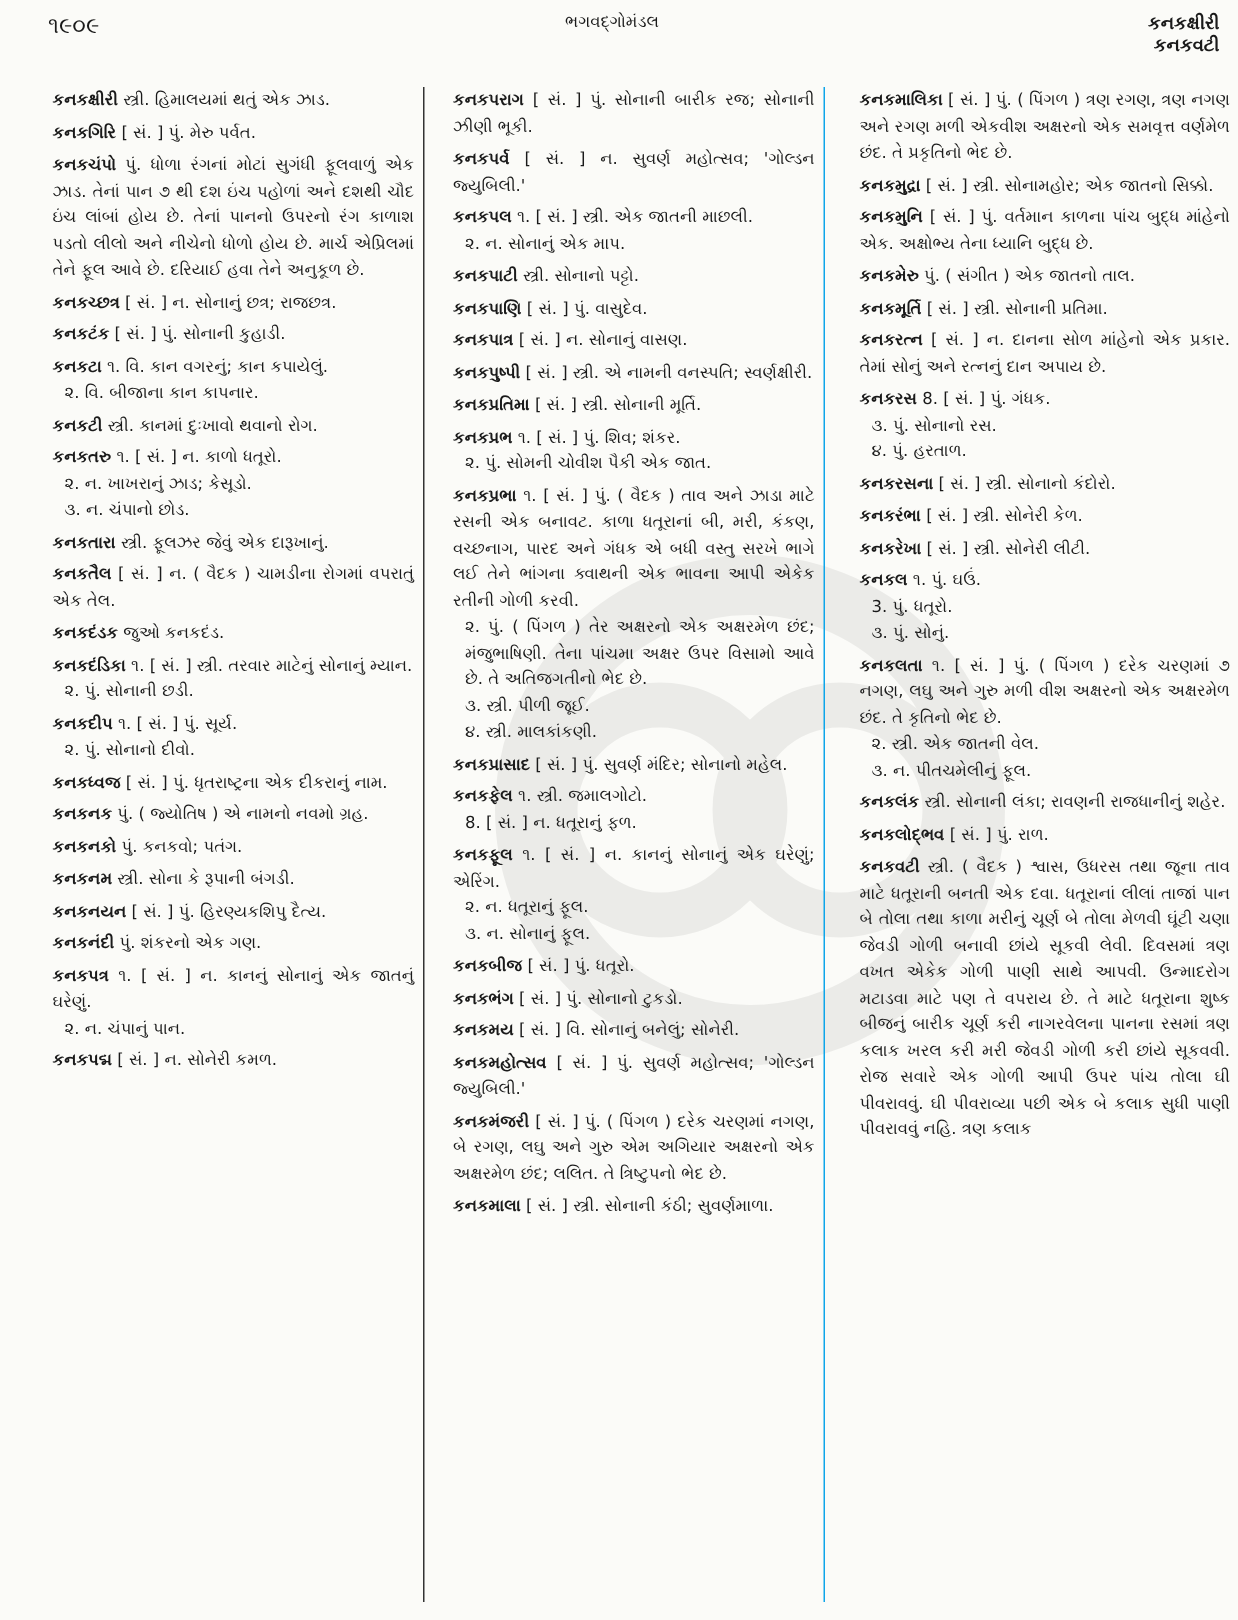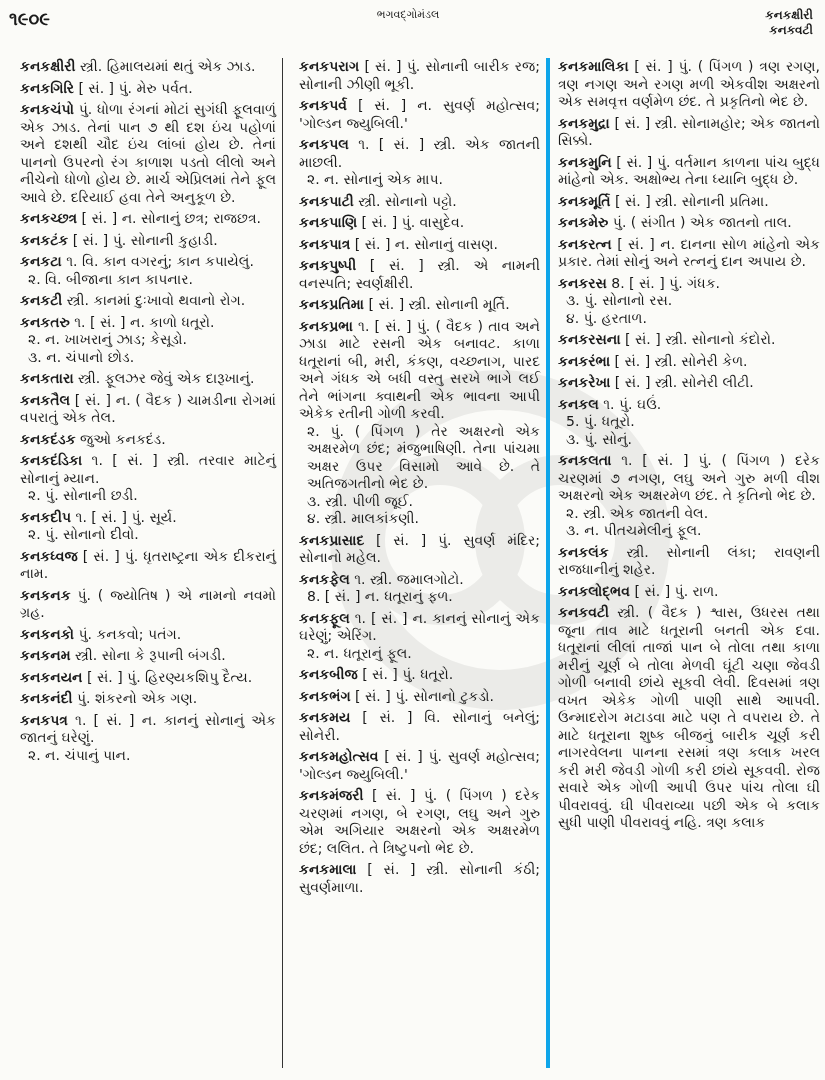--- a/index.html
+++ b/index.html
@@ -10,34 +10,35 @@
     color: #1a1a1a;
     position: relative;
   }
   .watermark {
     position: absolute; left: 300px; top: 340px; width: 400px; height: 400px;
     pointer-events: none; opacity: 0.06;
   }
   .header {
     position: absolute; left: 0; top: 0; width: 825px; height: 52px;
   }
-  .page-num { position: absolute; left: 9px; top: 8px; font-size: 18px; font-weight: bold; }
+  .page-num { position: absolute; left: 32px; top: 8px; font-size: 15px; font-weight: normal; }
   .book-title { position: absolute; left: 0; width: 816px; top: 8px; text-align: center; font-size: 11px; }
   .guide-words { position: absolute; right: 12px; top: 8px; text-align: right; font-size: 12px; font-weight: bold; line-height: 15px; }
   .columns {
     position: absolute; left: 20px; top: 58px; width: 800px; height: 1010px;
     display: flex;
   }
   .col { height: 100%; overflow: hidden; box-sizing: border-box; }
   .col1 { width: 262px; padding-right: 6px; }
-  .col2 { width: 268px; border-left: 1px solid #333; border-right: 4px solid #0ea5e9; padding: 0 6px 0 16px; }
+  .col2 { width: 268px; border-left: 1px solid #333; border-right: 1px solid #0ea5e9; padding: 0 6px 0 4px; }
   .col3 { width: 270px; padding-left: 8px; }
   .entry {
-    font-size: 14px; line-height: 17.5px; margin-bottom: 4px;
+    font-size: 11px; line-height: 17.5px; margin-bottom: 4px;
     text-align: justify;
+    margin-left: 15px;
   }
   .entry .sense { display: block; padding-left: 8px; }
   .hw { font-weight: bold; }
 </style>
 </head>
 <body>
 
 <svg class="watermark" viewBox="0 0 400 400">
   <circle cx="200" cy="200" r="150" fill="none" stroke="#000" stroke-width="40"></circle>
   <circle cx="140" cy="200" r="70" fill="none" stroke="#000" stroke-width="30"></circle>
@@ -68,51 +69,53 @@
       <div class="entry"><span class="hw">કનકદંડક</span> <span>જુઓ કનકદંડ.</span></div>
       <div class="entry"><span class="hw">કનકદંડિકા</span> <span>૧. [ સં. ] સ્ત્રી. તરવાર માટેનું સોનાનું મ્યાન.</span><span class="sense">૨. પું. સોનાની છડી.</span></div>
       <div class="entry"><span class="hw">કનકદીપ</span> <span>૧. [ સં. ] પું. સૂર્ય.</span><span class="sense">૨. પું. સોનાનો દીવો.</span></div>
       <div class="entry"><span class="hw">કનકધ્વજ</span> <span>[ સં. ] પું. ધૃતરાષ્ટ્રના એક દીકરાનું નામ.</span></div>
       <div class="entry"><span class="hw">કનકનક</span> <span>પું. ( જ્યોતિષ ) એ નામનો નવમો ગ્રહ.</span></div>
       <div class="entry"><span class="hw">કનકનકો</span> <span>પું. કનકવો; પતંગ.</span></div>
       <div class="entry"><span class="hw">કનકનમ</span> <span>સ્ત્રી. સોના કે રૂપાની બંગડી.</span></div>
       <div class="entry"><span class="hw">કનકનયન</span> <span>[ સં. ] પું. હિરણ્યકશિપુ દૈત્ય.</span></div>
       <div class="entry"><span class="hw">કનકનંદી</span> <span>પું. શંકરનો એક ગણ.</span></div>
       <div class="entry"><span class="hw">કનકપત્ર</span> <span>૧. [ સં. ] ન. કાનનું સોનાનું એક જાતનું ઘરેણું.</span><span class="sense">૨. ન. ચંપાનું પાન.</span></div>
+      <div class="entry"><span class="hw">કનકપદ્મ</span> <span>[ સં. ] ન. સોનેરી કમળ.</span></div>
     </div>
   <div class="col col2">
       <div class="entry"><span class="hw">કનકપરાગ</span> <span>[ સં. ] પું. સોનાની બારીક રજ; સોનાની ઝીણી ભૂકી.</span></div>
       <div class="entry"><span class="hw">કનકપર્વ</span> <span>[ સં. ] ન. સુવર્ણ મહોત્સવ; 'ગોલ્ડન જ્યુબિલી.'</span></div>
       <div class="entry"><span class="hw">કનકપલ</span> <span>૧. [ સં. ] સ્ત્રી. એક જાતની માછલી.</span><span class="sense">૨. ન. સોનાનું એક માપ.</span></div>
       <div class="entry"><span class="hw">કનકપાટી</span> <span>સ્ત્રી. સોનાનો પટ્ટો.</span></div>
       <div class="entry"><span class="hw">કનકપાણિ</span> <span>[ સં. ] પું. વાસુદેવ.</span></div>
       <div class="entry"><span class="hw">કનકપાત્ર</span> <span>[ સં. ] ન. સોનાનું વાસણ.</span></div>
       <div class="entry"><span class="hw">કનકપુષ્પી</span> <span>[ સં. ] સ્ત્રી. એ નામની વનસ્પતિ; સ્વર્ણક્ષીરી.</span></div>
       <div class="entry"><span class="hw">કનકપ્રતિમા</span> <span>[ સં. ] સ્ત્રી. સોનાની મૂર્તિ.</span></div>
+      <div class="entry"><span class="hw">કનકપ્રભ</span> <span>૧. [ સં. ] પું. શિવ; શંકર.</span><span class="sense">૨. પું. સોમની ચોવીશ પૈકી એક જાત.</span></div>
       <div class="entry"><span class="hw">કનકપ્રભા</span> <span>૧. [ સં. ] પું. ( વૈદક ) તાવ અને ઝાડા માટે રસની એક બનાવટ. કાળા ધતૂરાનાં બી, મરી, કંકણ, વચ્છનાગ, પારદ અને ગંધક એ બધી વસ્તુ સરખે ભાગે લઈ તેને ભાંગના ક્વાથની એક ભાવના આપી એકેક રતીની ગોળી કરવી.</span><span class="sense">૨. પું. ( પિંગળ ) તેર અક્ષરનો એક અક્ષરમેળ છંદ; મંજુભાષિણી. તેના પાંચમા અક્ષર ઉપર વિસામો આવે છે. તે અતિજગતીનો ભેદ છે.</span><span class="sense">૩. સ્ત્રી. પીળી જૂઈ.</span><span class="sense">૪. સ્ત્રી. માલકાંકણી.</span></div>
       <div class="entry"><span class="hw">કનકપ્રાસાદ</span> <span>[ સં. ] પું. સુવર્ણ મંદિર; સોનાનો મહેલ.</span></div>
       <div class="entry"><span class="hw">કનકફેલ</span> <span>૧. સ્ત્રી. જમાલગોટો.</span><span class="sense">8. [ સં. ] ન. ધતૂરાનું ફળ.</span></div>
-      <div class="entry"><span class="hw">કનકફૂલ</span> <span>૧. [ સં. ] ન. કાનનું સોનાનું એક ઘરેણું; એરિંગ.</span><span class="sense">૨. ન. ધતૂરાનું ફૂલ.</span></div>
+      <div class="entry"><span class="hw">કનકફૂલ</span> <span>૧. [ સં. ] ન. કાનનું સોનાનું એક ઘરેણું; એરિંગ.</span><span class="sense">૨. ન. ધતૂરાનું ફૂલ.</span><span class="sense">૩. ન. સોનાનું ફૂલ.</span></div>
       <div class="entry"><span class="hw">કનકબીજ</span> <span>[ સં. ] પું. ધતૂરો.</span></div>
       <div class="entry"><span class="hw">કનકભંગ</span> <span>[ સં. ] પું. સોનાનો ટુકડો.</span></div>
       <div class="entry"><span class="hw">કનકમય</span> <span>[ સં. ] વિ. સોનાનું બનેલું; સોનેરી.</span></div>
       <div class="entry"><span class="hw">કનકમહોત્સવ</span> <span>[ સં. ] પું. સુવર્ણ મહોત્સવ; 'ગોલ્ડન જ્યુબિલી.'</span></div>
       <div class="entry"><span class="hw">કનકમંજરી</span> <span>[ સં. ] પું. ( પિંગળ ) દરેક ચરણમાં નગણ, બે રગણ, લઘુ અને ગુરુ એમ અગિયાર અક્ષરનો એક અક્ષરમેળ છંદ; લલિત. તે ત્રિષ્ટુપનો ભેદ છે.</span></div>
       <div class="entry"><span class="hw">કનકમાલા</span> <span>[ સં. ] સ્ત્રી. સોનાની કંઠી; સુવર્ણમાળા.</span></div>
     </div>
   <div class="col col3">
       <div class="entry"><span class="hw">કનકમાલિકા</span> <span>[ સં. ] પું. ( પિંગળ ) ત્રણ રગણ, ત્રણ નગણ અને રગણ મળી એકવીશ અક્ષરનો એક સમવૃત્ત વર્ણમેળ છંદ. તે પ્રકૃતિનો ભેદ છે.</span></div>
       <div class="entry"><span class="hw">કનકમુદ્રા</span> <span>[ સં. ] સ્ત્રી. સોનામહોર; એક જાતનો સિક્કો.</span></div>
       <div class="entry"><span class="hw">કનકમુનિ</span> <span>[ સં. ] પું. વર્તમાન કાળના પાંચ બુદ્ધ માંહેનો એક. અક્ષોભ્ય તેના ધ્યાનિ બુદ્ધ છે.</span></div>
+      <div class="entry"><span class="hw">કનકમેરુ</span> <span>પું. ( સંગીત ) એક જાતનો તાલ.</span></div>
       <div class="entry"><span class="hw">કનકમૂર્તિ</span> <span>[ સં. ] સ્ત્રી. સોનાની પ્રતિમા.</span></div>
-      <div class="entry"><span class="hw">કનકમેરુ</span> <span>પું. ( સંગીત ) એક જાતનો તાલ.</span></div>
       <div class="entry"><span class="hw">કનકરત્ન</span> <span>[ સં. ] ન. દાનના સોળ માંહેનો એક પ્રકાર. તેમાં સોનું અને રત્નનું દાન અપાય છે.</span></div>
       <div class="entry"><span class="hw">કનકરસ</span> <span>8. [ સં. ] પું. ગંધક.</span><span class="sense">૩. પું. સોનાનો રસ.</span><span class="sense">૪. પું. હરતાળ.</span></div>
       <div class="entry"><span class="hw">કનકરસના</span> <span>[ સં. ] સ્ત્રી. સોનાનો કંદોરો.</span></div>
       <div class="entry"><span class="hw">કનકરંભા</span> <span>[ સં. ] સ્ત્રી. સોનેરી કેળ.</span></div>
       <div class="entry"><span class="hw">કનકરેખા</span> <span>[ સં. ] સ્ત્રી. સોનેરી લીટી.</span></div>
-      <div class="entry"><span class="hw">કનકલ</span> <span>૧. પું. ઘઉં.</span><span class="sense">5. પું. ધતૂરો.</span><span class="sense">૩. પું. સોનું.</span></div>
+      <div class="entry"><span class="hw">કનકલ</span> <span>૧. પું. ઘઉં.</span><span class="sense">3. પું. ધતૂરો.</span><span class="sense">૩. પું. સોનું.</span></div>
       <div class="entry"><span class="hw">કનકલતા</span> <span>૧. [ સં. ] પું. ( પિંગળ ) દરેક ચરણમાં ૭ નગણ, લઘુ અને ગુરુ મળી વીશ અક્ષરનો એક અક્ષરમેળ છંદ. તે કૃતિનો ભેદ છે.</span><span class="sense">૨. સ્ત્રી. એક જાતની વેલ.</span><span class="sense">૩. ન. પીતચમેલીનું ફૂલ.</span></div>
       <div class="entry"><span class="hw">કનકલંક</span> <span>સ્ત્રી. સોનાની લંકા; રાવણની રાજધાનીનું શહેર.</span></div>
       <div class="entry"><span class="hw">કનકલોદ્ભવ</span> <span>[ સં. ] પું. રાળ.</span></div>
       <div class="entry"><span class="hw">કનકવટી</span> <span>સ્ત્રી. ( વૈદક ) શ્વાસ, ઉધરસ તથા જૂના તાવ માટે ધતૂરાની બનતી એક દવા. ધતૂરાનાં લીલાં તાજાં પાન બે તોલા તથા કાળા મરીનું ચૂર્ણ બે તોલા મેળવી ઘૂંટી ચણા જેવડી ગોળી બનાવી છાંયે સૂકવી લેવી. દિવસમાં ત્રણ વખત એકેક ગોળી પાણી સાથે આપવી. ઉન્માદરોગ મટાડવા માટે પણ તે વપરાય છે. તે માટે ધતૂરાના શુષ્ક બીજનું બારીક ચૂર્ણ કરી નાગરવેલના પાનના રસમાં ત્રણ કલાક ખરલ કરી મરી જેવડી ગોળી કરી છાંયે સૂકવવી. રોજ સવારે એક ગોળી આપી ઉપર પાંચ તોલા ઘી પીવરાવવું. ઘી પીવરાવ્યા પછી એક બે કલાક સુધી પાણી પીવરાવવું નહિ. ત્રણ કલાક</span></div>
     </div>
 </div>
 
 </body></html>

